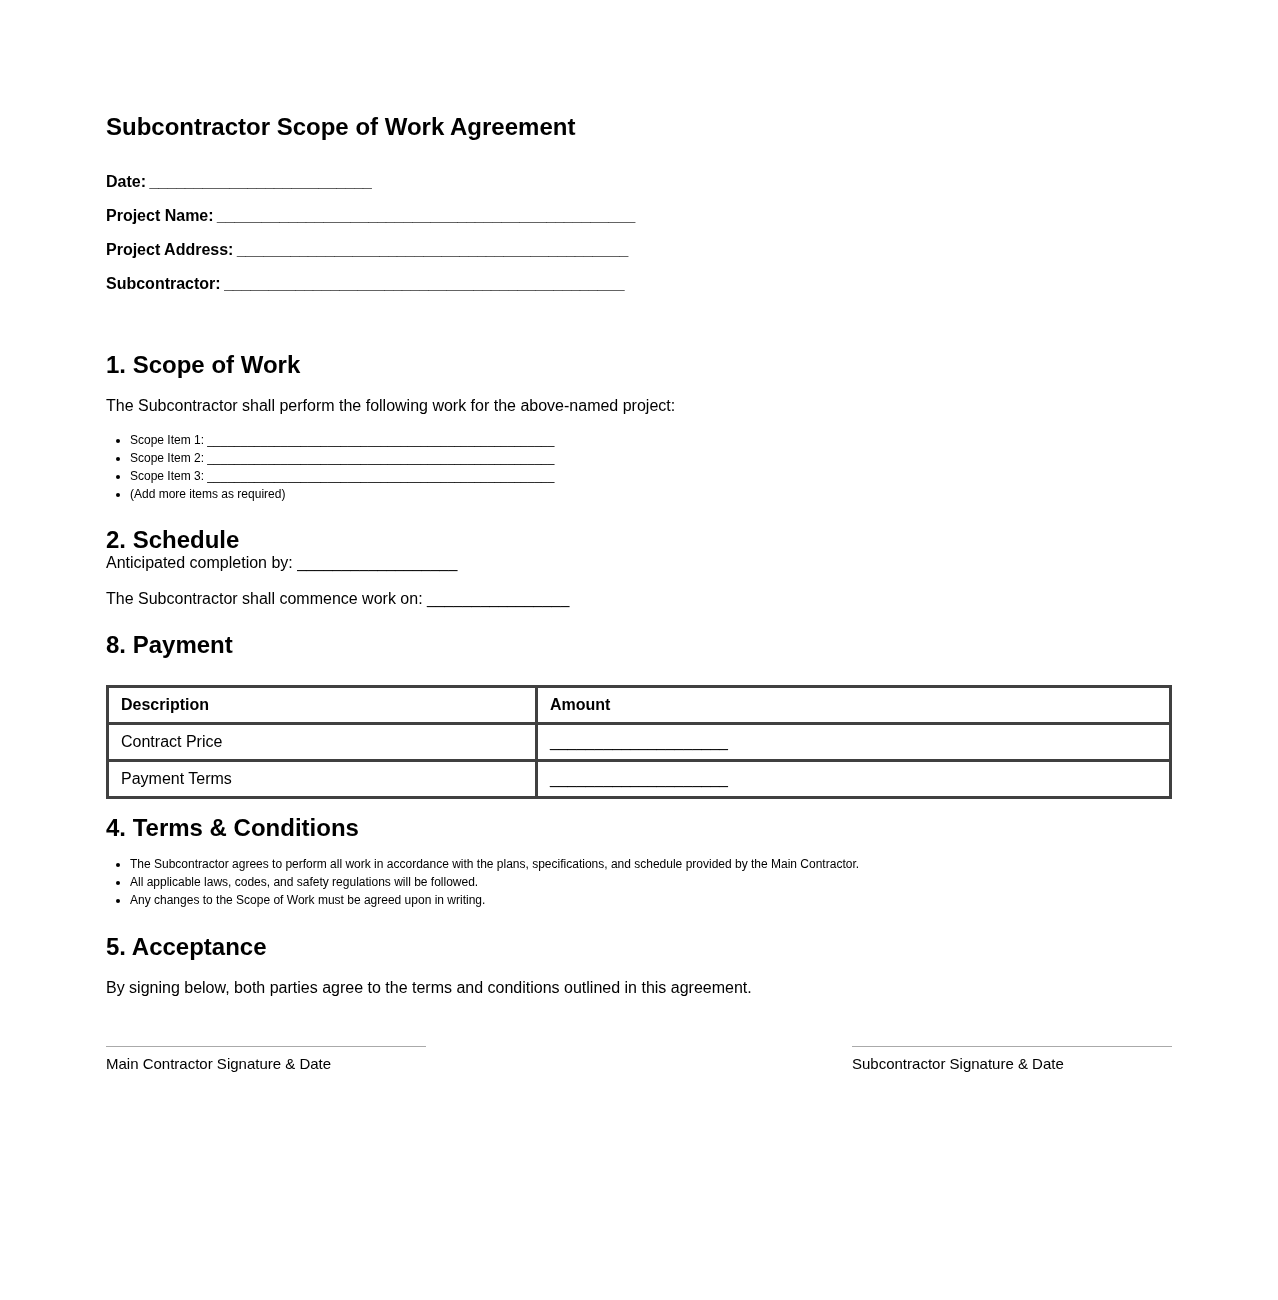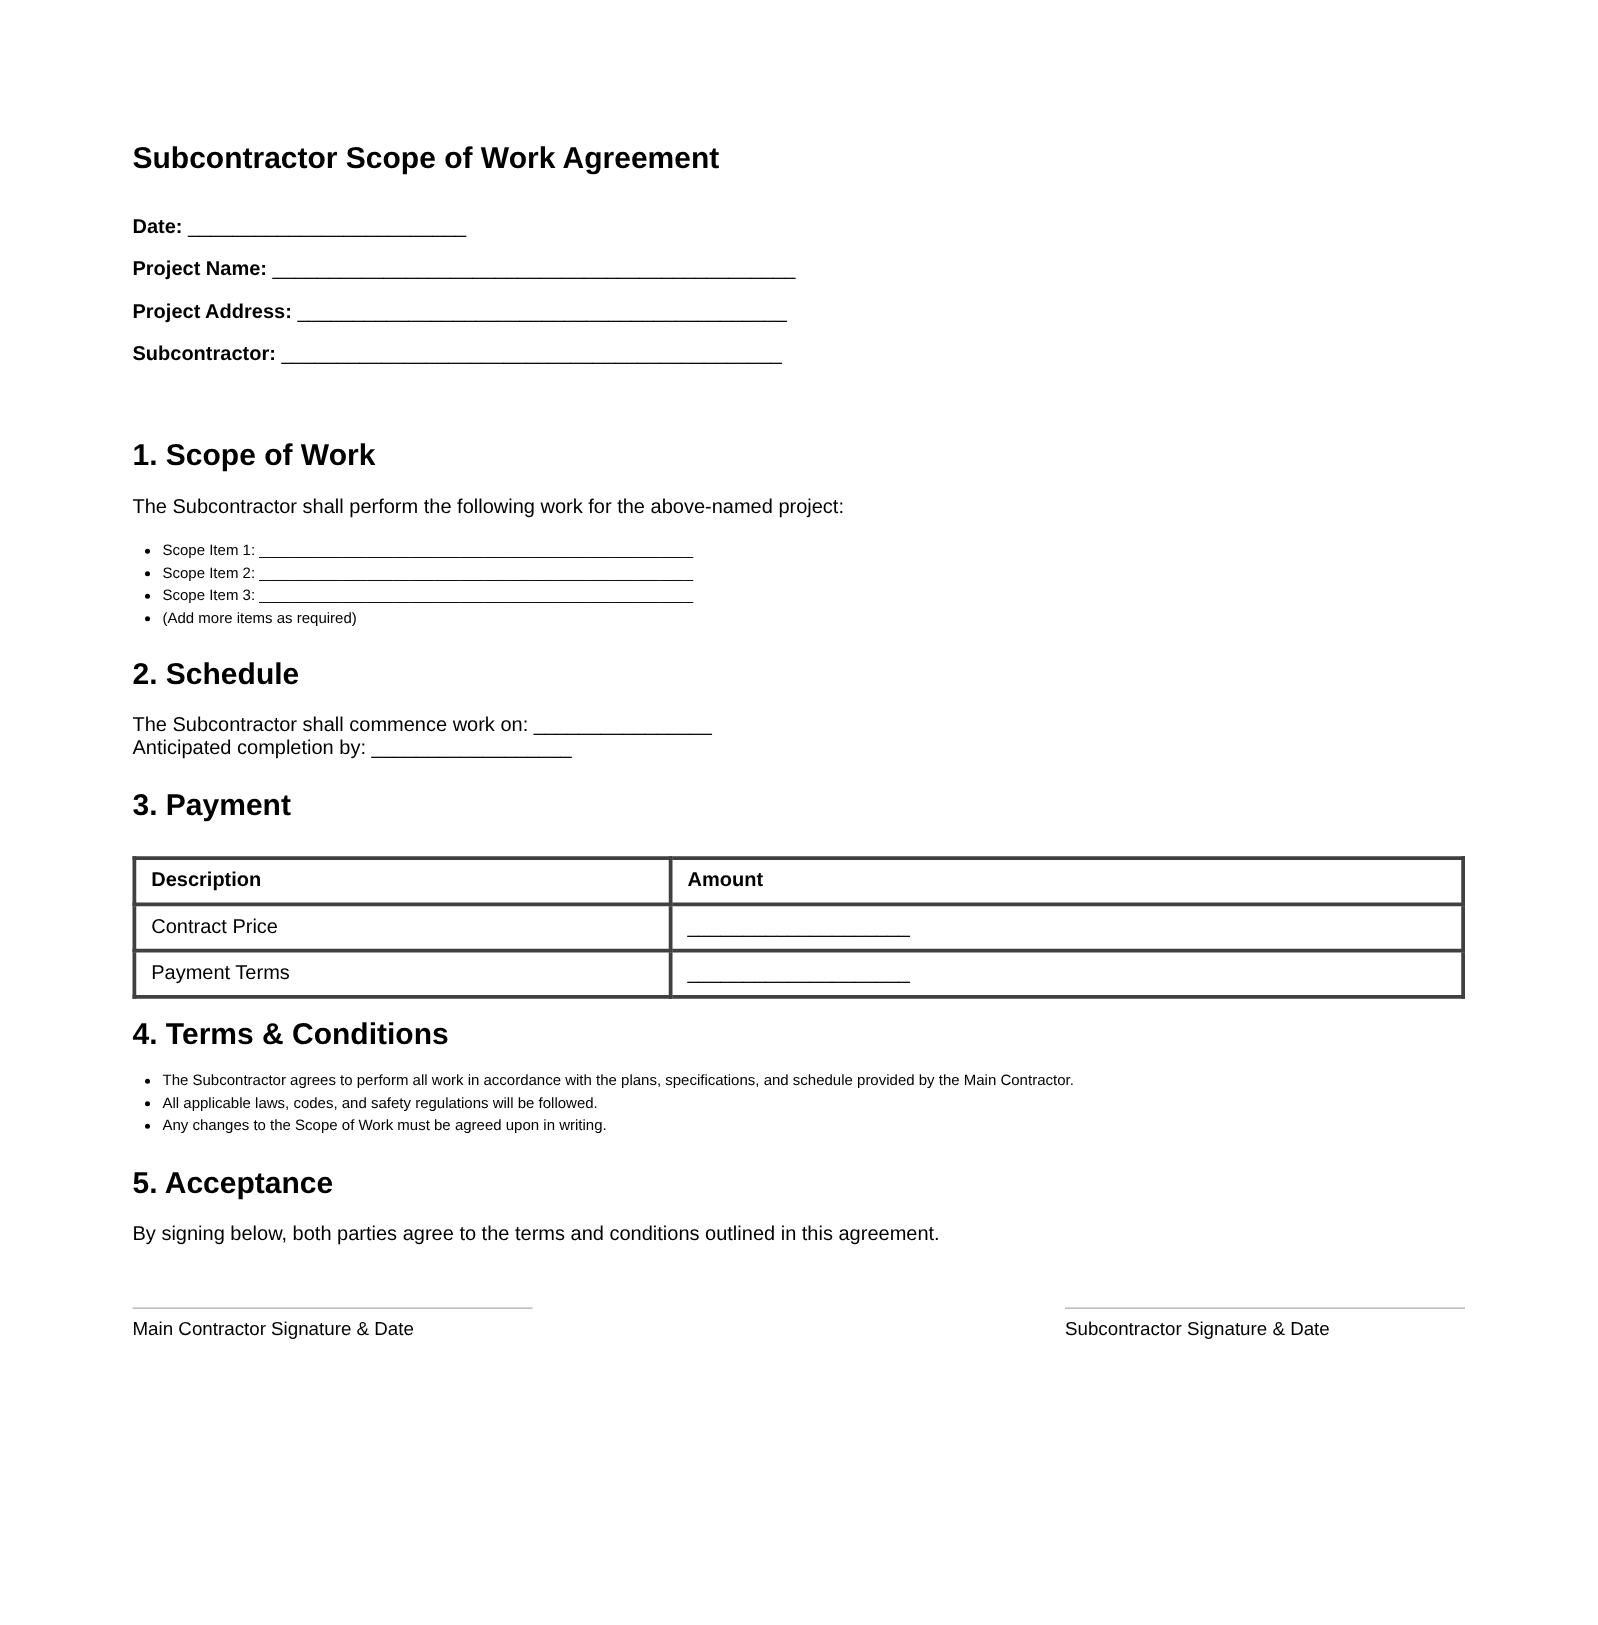--- a/index.html
+++ b/index.html
@@ -37,20 +37,21 @@
     }
     .field {
       font-size: 16px;
       font-weight: bold;
       line-height: 20px;
       height: 34px;
       white-space: nowrap;
     }
     .field .blank {
       font-weight: normal;
+      font-style: italic;
     }
     .section {
       position: absolute;
       left: 0;
       width: 1066px;
     }
     h2.section-title {
       margin: 0;
       font-size: 24px;
       font-weight: bold;
@@ -142,26 +143,26 @@
     <ul class="bullets" style="margin-top: 16px;">
       <li>Scope Item 1: ____________________________________________________</li>
       <li>Scope Item 2: ____________________________________________________</li>
       <li>Scope Item 3: ____________________________________________________</li>
       <li>(Add more items as required)</li>
     </ul>
   </div>
 
   <div class="section" style="top: 526px;">
     <h2 class="section-title">2. Schedule</h2>
+    <p class="body-text">Anticipated completion by: __________________</p>
     <p class="body-text" style="margin-top: 18px;">The Subcontractor shall commence work on: ________________</p>
-    <p class="body-text">Anticipated completion by: __________________</p>
   </div>
 
   <div class="section" style="top: 631px;">
-    <h2 class="section-title">3. Payment</h2>
+    <h2 class="section-title">8. Payment</h2>
     <table class="pay-table" style="margin-top: 26px;">
       <thead>
         <tr>
           <th class="col-desc">Description</th>
           <th>Amount</th>
         </tr>
       </thead>
       <tbody>
         <tr>
           <td>Contract Price</td>

